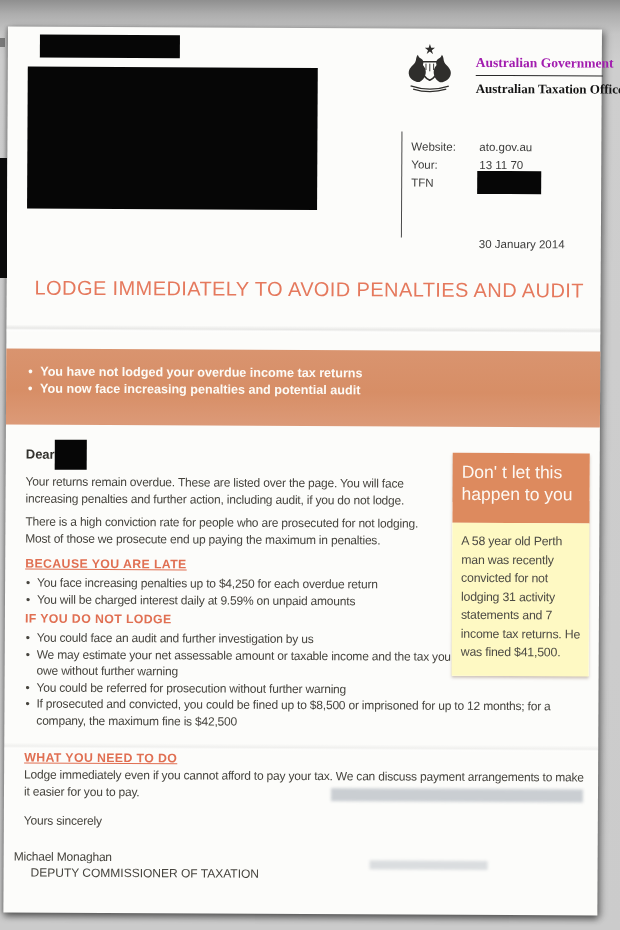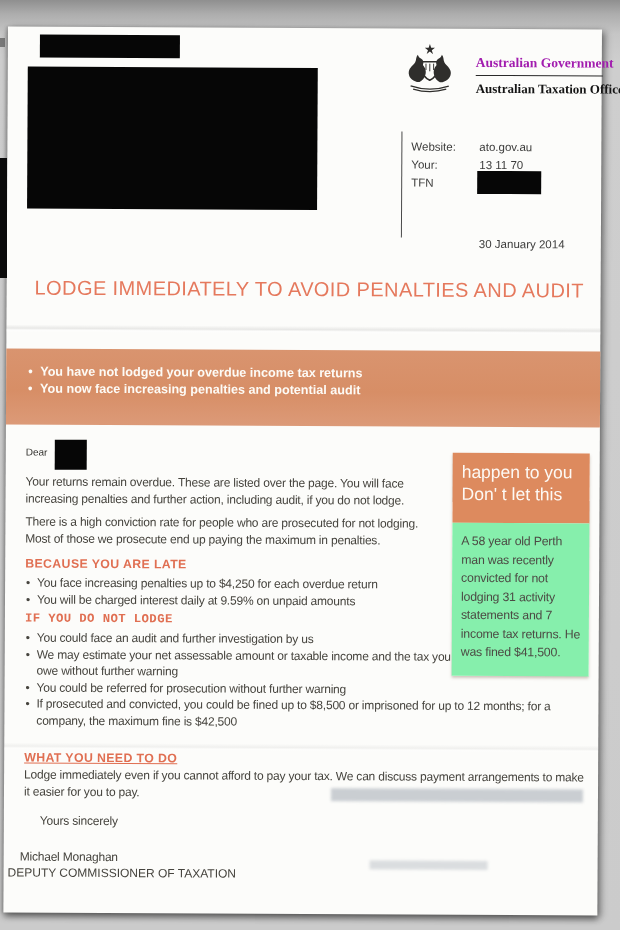--- a/index.html
+++ b/index.html
@@ -29,37 +29,37 @@
   
   .headline{position:absolute;left:28px;top:250px;font-size:20px;color:#e5795d;letter-spacing:.4px;white-space:nowrap;}
   .crease{position:absolute;left:0;width:100%;height:8px;background:linear-gradient(180deg,rgba(0,0,0,0) 0%,rgba(90,90,90,.12) 45%,rgba(255,255,255,.5) 70%,rgba(0,0,0,0) 100%);}
   
   .banner{position:absolute;left:0;top:322px;width:594px;height:76px;background:linear-gradient(180deg,#d9946f 0%,#d78e66 55%,#dc9a78 100%);}
   .banner ul{list-style:none;margin:15px 0 0 0;padding:0 14px 0 22px;}
   .banner li{color:#fdfbf6;font-weight:bold;font-size:12.6px;line-height:17px;padding-left:12px;position:relative;}
   .banner li::before{content:"•";position:absolute;left:0;top:0;}
   
   .btxt{color:#46443e;font-size:12px;letter-spacing:-.2px;line-height:16.5px;}
-  .salutation{position:absolute;left:20px;top:420px;font-weight:normal;font-size:10px;color:#33322e;}
+  .salutation{position:absolute;left:20px;top:420px;font-weight:bold;font-size:13px;color:#33322e;}
   .dear-box{position:absolute;left:49px;top:413px;width:32px;height:30px;}
   .para1{position:absolute;left:20px;top:447px;width:412px;}
   .para2{position:absolute;left:20px;top:487px;width:412px;}
   .sec-h{position:absolute;left:20px;font-weight:bold;font-size:12.3px;color:#e06f52;letter-spacing:.4px;white-space:nowrap;}
   .blist{position:absolute;left:20px;margin:0;padding:0;list-style:none;width:566px;}
   .blist li{position:relative;padding-left:12px;}
   .blist li::before{content:"•";position:absolute;left:1px;top:0;color:#46443e;}
   .li-narrow{max-width:432px;}
   .what-text{position:absolute;left:20px;top:740px;width:564px;}
-  .closing{position:absolute;left:36px;top:786px;}
-  .sig-name{position:absolute;left:16px;top:822px;}
-  .sig-title{position:absolute;left:4px;top:838px;letter-spacing:0;}
+  .closing{position:absolute;left:20px;top:786px;}
+  .sig-name{position:absolute;left:10px;top:822px;}
+  .sig-title{position:absolute;left:27px;top:838px;letter-spacing:0;}
   
   .callout{position:absolute;left:447px;top:424px;width:137px;box-shadow:0 2px 3px rgba(120,90,70,.35);}
   .callout-head{background:#dd8a5e;color:#fdf9f4;font-size:17.5px;line-height:22px;padding:8px 9px 10px 9px;min-height:52px;}
-  .callout-body{background:#86efac;color:#4c4a44;font-size:12.3px;letter-spacing:-.2px;line-height:18.5px;padding:9px 8px 14px 9px;}
+  .callout-body{background:#fef9c3;color:#4c4a44;font-size:12.3px;letter-spacing:-.2px;line-height:18.5px;padding:9px 8px 14px 9px;}
   
   .smudge{position:absolute;background:#8e97a3;filter:blur(1.5px);opacity:.45;}
   .edge-sliver{position:absolute;left:0;top:158px;width:7px;height:120px;background:#0a0a0a;}
   .speck{position:absolute;left:0;top:38px;width:5px;height:9px;background:#555;opacity:.7;}
 </style>
 </head>
 <body>
 
 <div class="page">
 
@@ -106,38 +106,38 @@
       <li>You now face increasing penalties and potential audit</li>
     </ul>
   </div>
 
   <div class="salutation">Dear</div>
   <div class="redaction dear-box"></div>
 
   <div class="btxt para1">Your returns remain overdue. These are listed over the page. You will face increasing penalties and further action, including audit, if you do not lodge.</div>
   <div class="btxt para2">There is a high conviction rate for people who are prosecuted for not lodging. Most of those we prosecute end up paying the maximum in penalties.</div>
 
-  <div class="sec-h" style="top:530px;">BECAUSE YOU ARE LATE</div>
+  <div class="sec-h" style="top:530px;text-decoration:underline;">BECAUSE YOU ARE LATE</div>
   <ul class="blist btxt" style="top:548px;">
     <li>You face increasing penalties up to $4,250 for each overdue return</li>
     <li>You will be charged interest daily at 9.59% on unpaid amounts</li>
   </ul>
 
-  <div class="sec-h" style="top:585px;font-family:Liberation Mono, monospace;">IF YOU DO NOT LODGE</div>
+  <div class="sec-h" style="top:585px;">IF YOU DO NOT LODGE</div>
   <ul class="blist btxt" style="top:603px;">
     <li>You could face an audit and further investigation by us</li>
     <li class="li-narrow">We may estimate your net assessable amount or taxable income and the tax you owe without further warning</li>
     <li>You could be referred for prosecution without further warning</li>
     <li>If prosecuted and convicted, you could be fined up to $8,500 or imprisoned for up to 12 months; for a company, the maximum fine is $42,500</li>
   </ul>
 
   <div class="callout">
     <div class="callout-head">
+      <div>Don' t let this</div>
       <div>happen to you</div>
-      <div>Don' t let this</div>
     </div>
     <div class="callout-body">A 58 year old Perth man was recently convicted for not lodging 31 activity statements and 7 income tax returns. He was fined $41,500.</div>
   </div>
 
   <div class="sec-h" style="top:724px;text-decoration:underline;">WHAT YOU NEED TO DO</div>
   <div class="btxt what-text">Lodge immediately even if you cannot afford to pay your tax. We can discuss payment arrangements to make it easier for you to pay.</div>
 
   <div class="btxt closing">Yours sincerely</div>
   <div class="btxt sig-name">Michael Monaghan</div>
   <div class="btxt sig-title">DEPUTY COMMISSIONER OF TAXATION</div>

